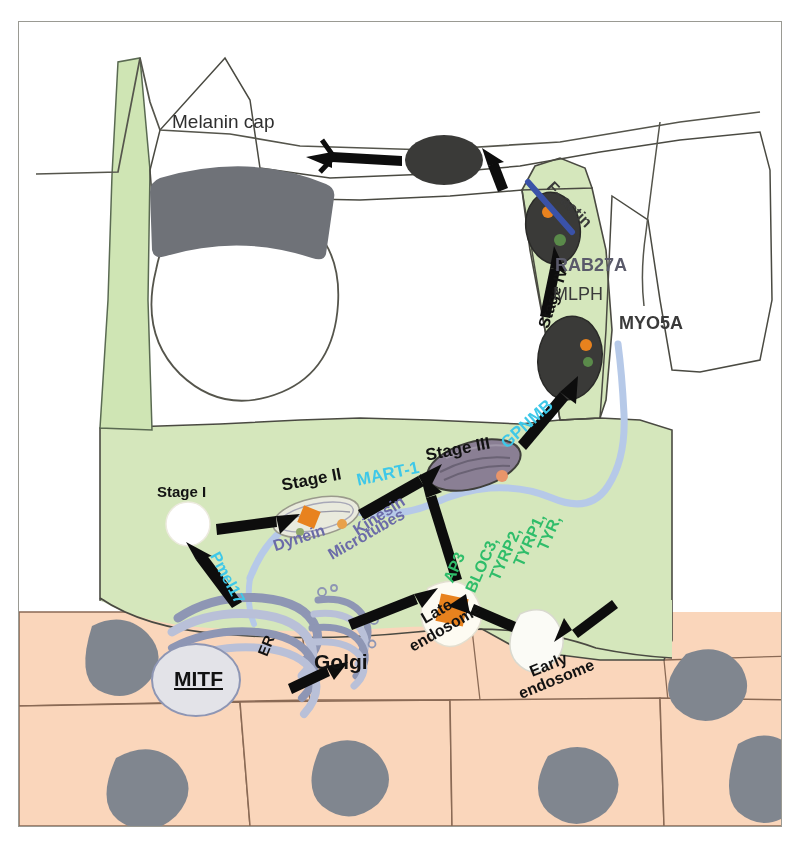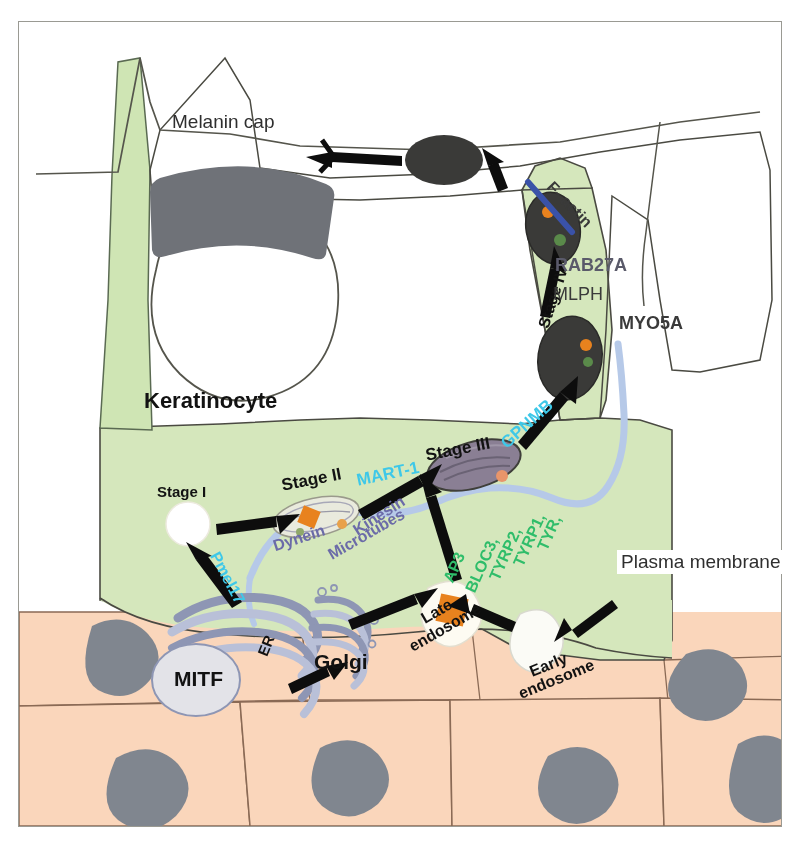--- a/index.html
+++ b/index.html
@@ -186,34 +186,32 @@
         <path d="M322,140 L334,157 L320,172" fill="none" stroke="#0d0d0d" stroke-width="5" stroke-linejoin="miter"></path>
 
         <path d="M612,600 L572,630 L578,638 L618,608 Z"></path>
         <path d="M572,630 L554,642 L564,618 Z"></path>
       </g>
     </g>
   </svg>
 
   <div class="lbl blk" style="left:172px;top:111px;font-size:19px;color:#2f2f2f;font-weight:normal;">Melanin cap</div>
 
-  <div class="lbl blk" style="left:144px;top:388px;font-size:22px;">Keratinocyte</div>
-
-
-  <div class="lbl" style="left:617px;top:550px;font-size:19px;color:#2f2f2f;background:#fff;padding:1px 4px;">Plasma membrane</div>
+
+
 
   <div class="lbl blk" style="left:157px;top:483px;font-size:15px;">Stage I</div>
 
   <div class="lbl blk" style="left:280px;top:476px;font-size:17px;transform:rotate(-11deg);transform-origin:left top;">Stage II</div>
 
   <div class="lbl blk" style="left:424px;top:446px;font-size:17px;transform:rotate(-11deg);transform-origin:left top;">Stage III</div>
 
   <div class="lbl blk" style="left:535px;top:325px;font-size:16px;transform:rotate(-72deg);transform-origin:left top;">Stage IV</div>
 
-  <div class="lbl blk" style="left:174px;top:667px;font-size:21px;">MITF</div>
+  <div class="lbl blk" style="left:174px;top:667px;font-size:21px;text-decoration:underline;">MITF</div>
 
   <div class="lbl blk" style="left:254px;top:652px;font-size:15px;transform:rotate(-68deg);transform-origin:left top;">ER</div>
 
   <div class="lbl blk" style="left:314px;top:650px;font-size:21px;text-align:center;">Golgi</div>
 
   <div class="lbl blk" style="left:418px;top:612px;font-size:16px;transform:rotate(-30deg);transform-origin:left top;">Late</div>
   <div class="lbl blk" style="left:406px;top:640px;font-size:16px;transform:rotate(-30deg);transform-origin:left top;">endosome</div>
 
   <div class="lbl blk" style="left:527px;top:664px;font-size:16px;transform:rotate(-22deg);transform-origin:left top;">Early</div>
   <div class="lbl blk" style="left:516px;top:686px;font-size:16px;transform:rotate(-22deg);transform-origin:left top;">endosome</div>

